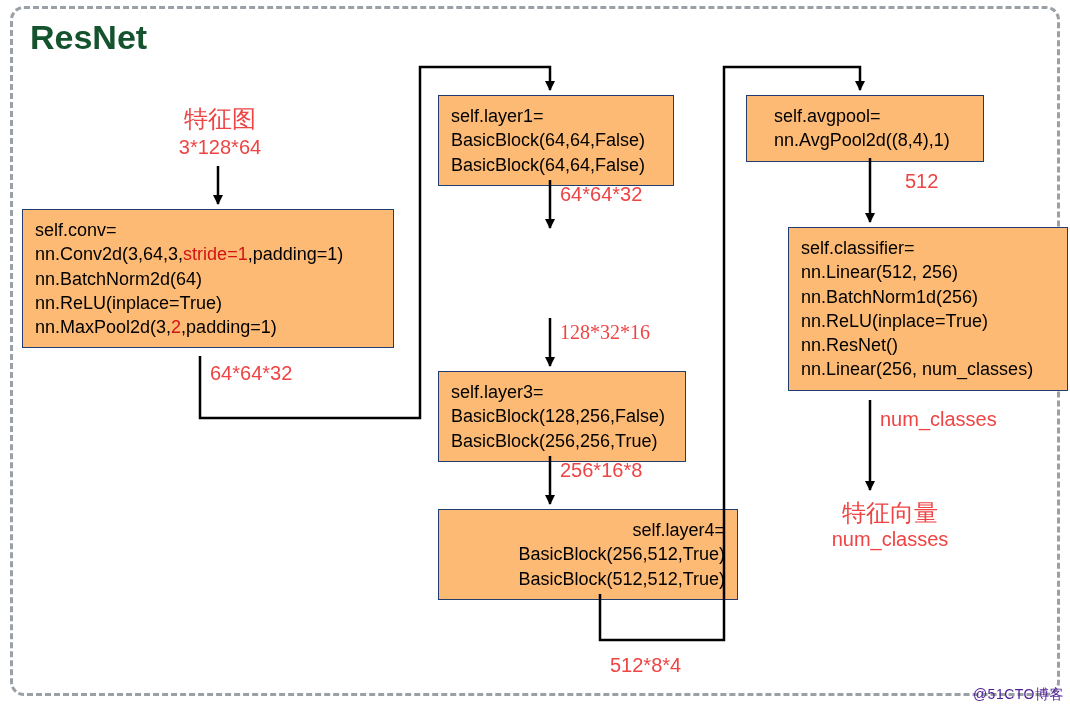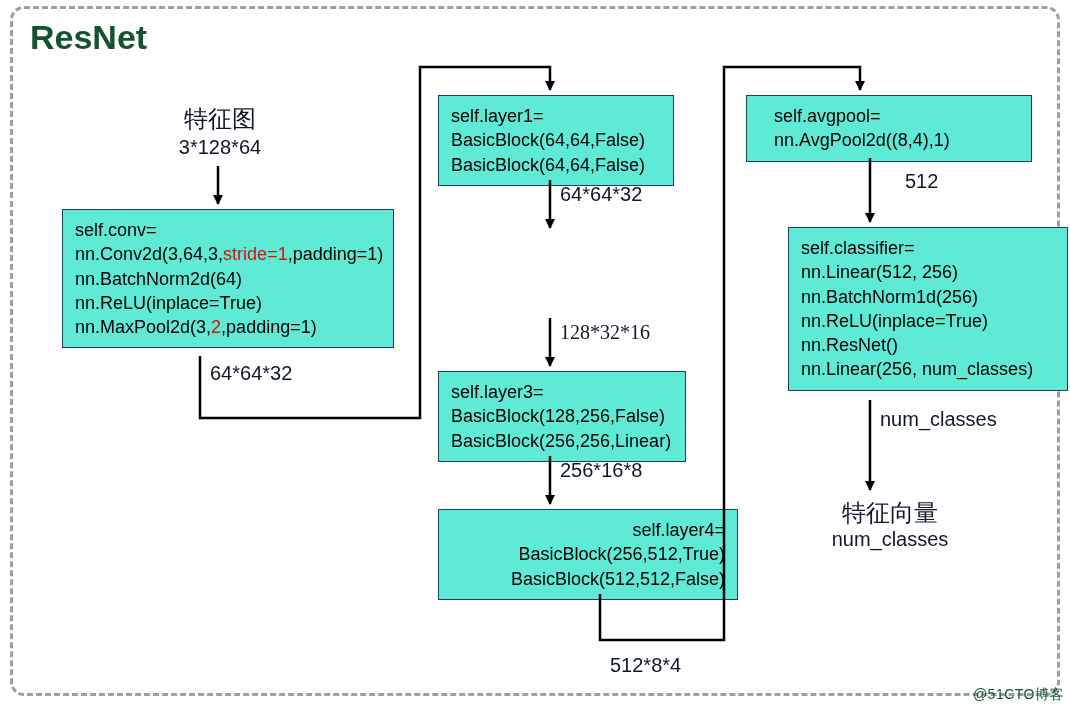--- a/index.html
+++ b/index.html
@@ -30,98 +30,98 @@
     position: absolute;
     left: 30px;
     top: 18px;
     font-family: "Segoe UI", Arial, sans-serif;
     font-weight: 700;
     font-size: 34px;
     color: #14532d;
   }
   .box {
     position: absolute;
-    background: #5eead4;
+    background: #fdba74;
     border: 1.5px solid #1f3d6e;
     color: #000;
     padding: 8px 12px;
     line-height: 1.35;
     font-size: 18px;
     box-sizing: border-box;
   }
   .annot {
     position: absolute;
-    color: #0f172a;
+    color: #ef4444;
     font-size: 20px;
     text-align: center;
   }
   .annot.big {
     font-size: 24px;
   }
   .red { color: #d11414; }
   svg.arrows {
     position: absolute;
     left: 0; top: 0;
     width: 1070px; height: 706px;
     pointer-events: none;
   }
   .watermark {
     position: absolute;
     right: 6px;
     bottom: 2px;
     font-family: sans-serif;
     font-size: 14px;
-    color: #14532d;
+    color: #4c1d95;
     letter-spacing: 0.5px;
   }
 </style>
 </head>
 <body>
 
 <div class="canvas">
   <div class="outer"></div>
 
   <div class="title">ResNet</div>
 
   <div class="annot big" style="left:150px; top:103px; width:140px;">特征图</div>
   <div class="annot" style="left:150px; top:136px; width:140px;">3*128*64</div>
 
-  <div class="box" style="left:22px; top:209px; width:332px;margin-left:40px;">
+  <div class="box" style="left:22px; top:209px; width:372px;">
     <div>self.conv=</div>
     <div><span>nn.Conv2d(3,64,3,</span><span class="red">stride=1</span><span>,padding=1)</span></div>
     <div>nn.BatchNorm2d(64)</div>
     <div>nn.ReLU(inplace=True)</div>
     <div><span>nn.MaxPool2d(3,</span><span class="red">2</span><span>,padding=1)</span></div>
   </div>
   <div class="annot" style="left:210px; top:362px;">64*64*32</div>
 
   <div class="box" style="left:438px; top:95px; width:236px;">
     <div>self.layer1=</div>
     <div>BasicBlock(64,64,False)</div>
     <div>BasicBlock(64,64,False)</div>
   </div>
   <div class="annot" style="left:560px; top:183px;">64*64*32</div>
 
   <div class="annot" style="left:560px; top:321px;font-family:Liberation Serif, serif;">128*32*16</div>
 
   <div class="box" style="left:438px; top:371px; width:248px;">
     <div>self.layer3=</div>
     <div>BasicBlock(128,256,False)</div>
-    <div>BasicBlock(256,256,Linear)</div>
+    <div>BasicBlock(256,256,True)</div>
   </div>
   <div class="annot" style="left:560px; top:459px;">256*16*8</div>
 
   <div class="box" style="left:438px; top:509px; width:300px;text-align:right;">
     <div>self.layer4=</div>
     <div>BasicBlock(256,512,True)</div>
-    <div>BasicBlock(512,512,False)</div>
+    <div>BasicBlock(512,512,True)</div>
   </div>
   <div class="annot" style="left:610px; top:617px;margin-top:37px;">512*8*4</div>
 
-  <div class="box" style="left:746px; top:95px; width:286px;padding-left:27px;">
+  <div class="box" style="left:746px; top:95px; width:238px;padding-left:27px;">
     <div>self.avgpool=</div>
     <div>nn.AvgPool2d((8,4),1)</div>
   </div>
   <div class="annot" style="left:905px; top:170px;">512</div>
 
   <div class="box" style="left:788px; top:227px; width:280px;">
     <div>self.classifier=</div>
     <div>nn.Linear(512, 256)</div>
     <div>nn.BatchNorm1d(256)</div>
     <div>nn.ReLU(inplace=True)</div>

